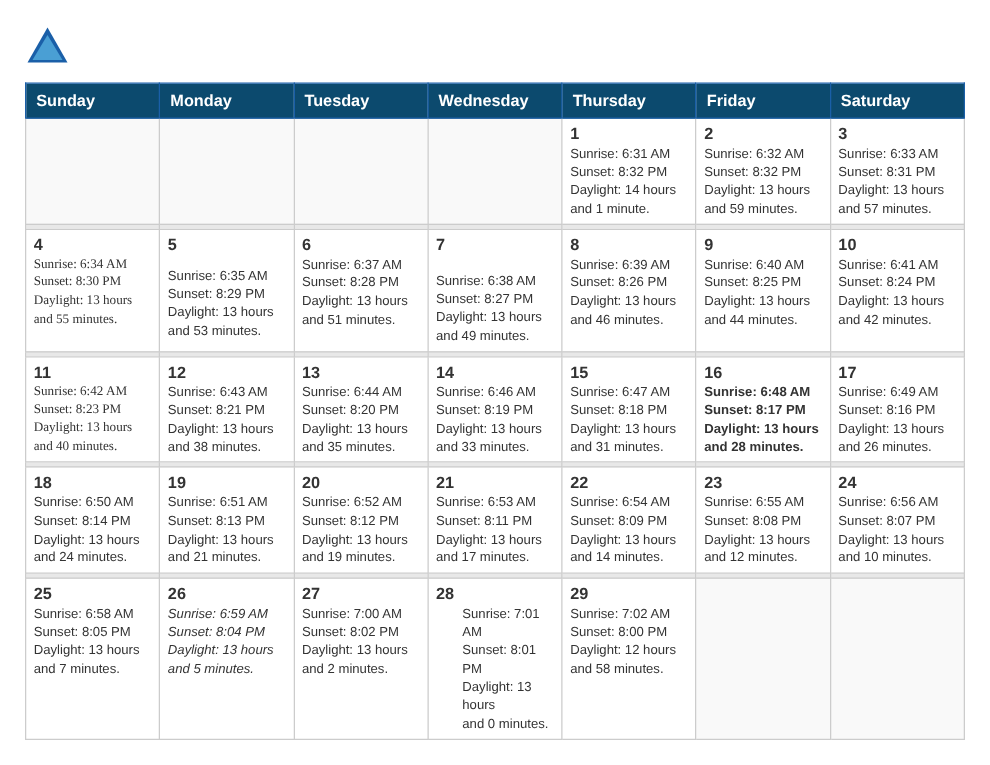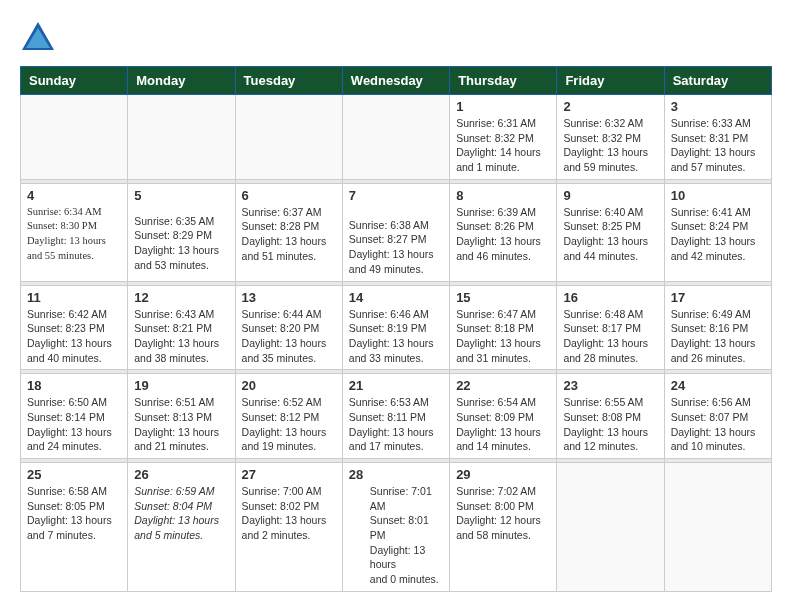--- a/index.html
+++ b/index.html
@@ -41,21 +41,21 @@
     .subtitle {
       font-size: 16px;
       color: #333;
     }
     .calendar {
       width: 100%;
       border-collapse: collapse;
       border: 1px solid #ccc;
     }
     .calendar th {
-      background-color: #14532d;
+      background-color: #0c4a6e;
       color: #fff;
       text-align: left;
       padding: 6px 8px;
       font-size: 13px;
       border: 1px solid #1a5fa8;
     }
     .calendar td {
       vertical-align: top;
       border: 1px solid #ccc;
       padding: 4px 6px;
@@ -209,21 +209,21 @@
         <td></td>
         <td></td>
         <td></td>
         <td></td>
         <td></td>
         <td></td>
       </tr>
       <tr>
         <td>
           <div class="day-num">11</div>
-          <div class="day-info" style="white-space: pre-line;">Sunrise: 6:42 AM
+          <div class="day-info" style="white-space: pre-line; font-family: Liberation Serif, serif;">Sunrise: 6:42 AM
 Sunset: 8:23 PM
 Daylight: 13 hours
 and 40 minutes.</div>
         </td>
         <td>
           <div class="day-num">12</div>
           <div class="day-info" style="white-space: pre-line;">Sunrise: 6:43 AM
 Sunset: 8:21 PM
 Daylight: 13 hours
 and 38 minutes.</div>
@@ -244,21 +244,21 @@
         </td>
         <td>
           <div class="day-num">15</div>
           <div class="day-info" style="white-space: pre-line;">Sunrise: 6:47 AM
 Sunset: 8:18 PM
 Daylight: 13 hours
 and 31 minutes.</div>
         </td>
         <td>
           <div class="day-num">16</div>
-          <div class="day-info" style="white-space: pre-line;">Sunrise: 6:48 AM
+          <div class="day-info" style="white-space: pre-line; font-weight: bold;">Sunrise: 6:48 AM
 Sunset: 8:17 PM
 Daylight: 13 hours
 and 28 minutes.</div>
         </td>
         <td>
           <div class="day-num">17</div>
           <div class="day-info" style="white-space: pre-line;">Sunrise: 6:49 AM
 Sunset: 8:16 PM
 Daylight: 13 hours
 and 26 minutes.</div>

